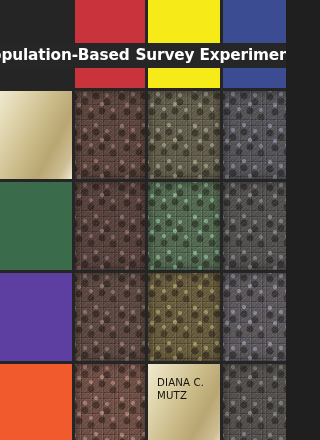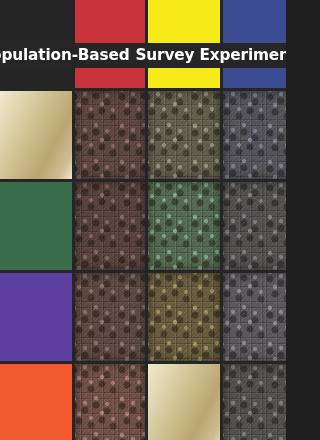--- a/index.html
+++ b/index.html
@@ -254,20 +254,22 @@
       <div class="crowd">
         <div class="figs"></div>
         <div class="tint" style="background:#cf9b8f"></div>
         <div class="grain"></div>
         <div class="vig"></div>
       </div>
     </div>
     <div class="cell author-cell">
       <div class="gold"></div>
       <div class="author-text">
+        <span>DIANA C.</span>
+        <span>MUTZ</span>
       </div>
     </div>
     <div class="cell">
       <div class="crowd">
         <div class="figs"></div>
         <div class="tint" style="background:#989b9e"></div>
         <div class="grain"></div>
         <div class="vig"></div>
       </div>
     </div>

